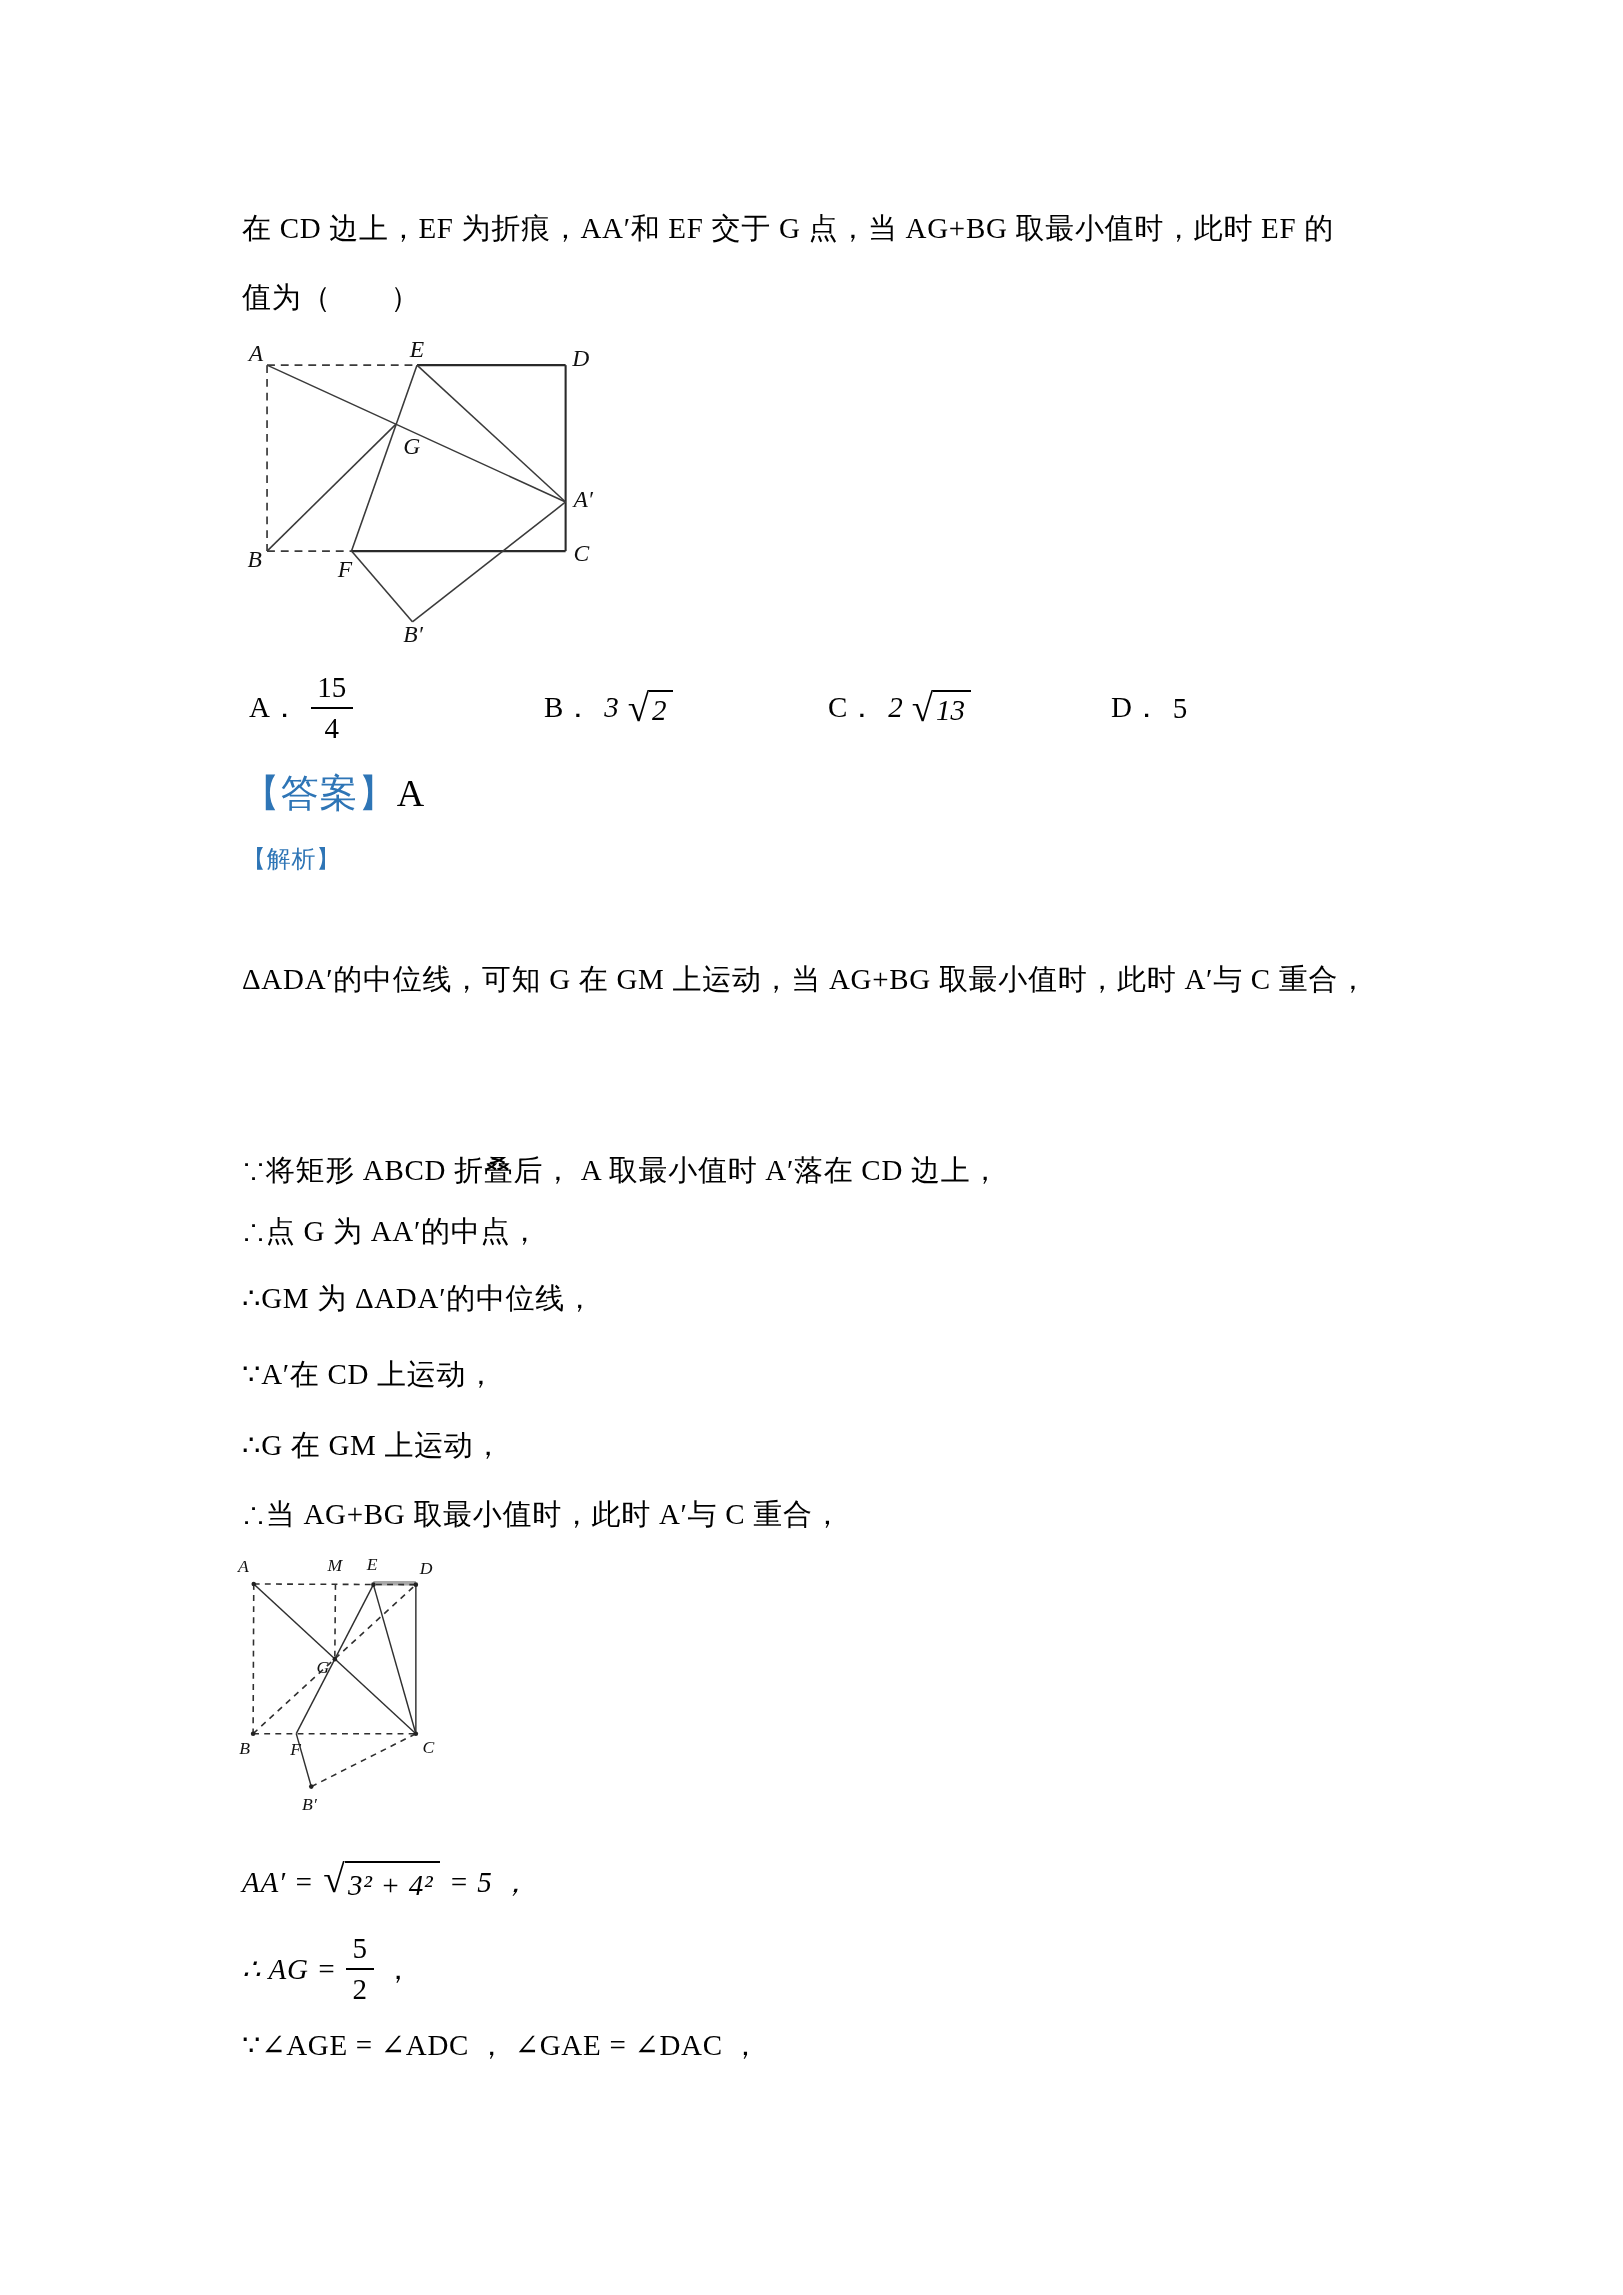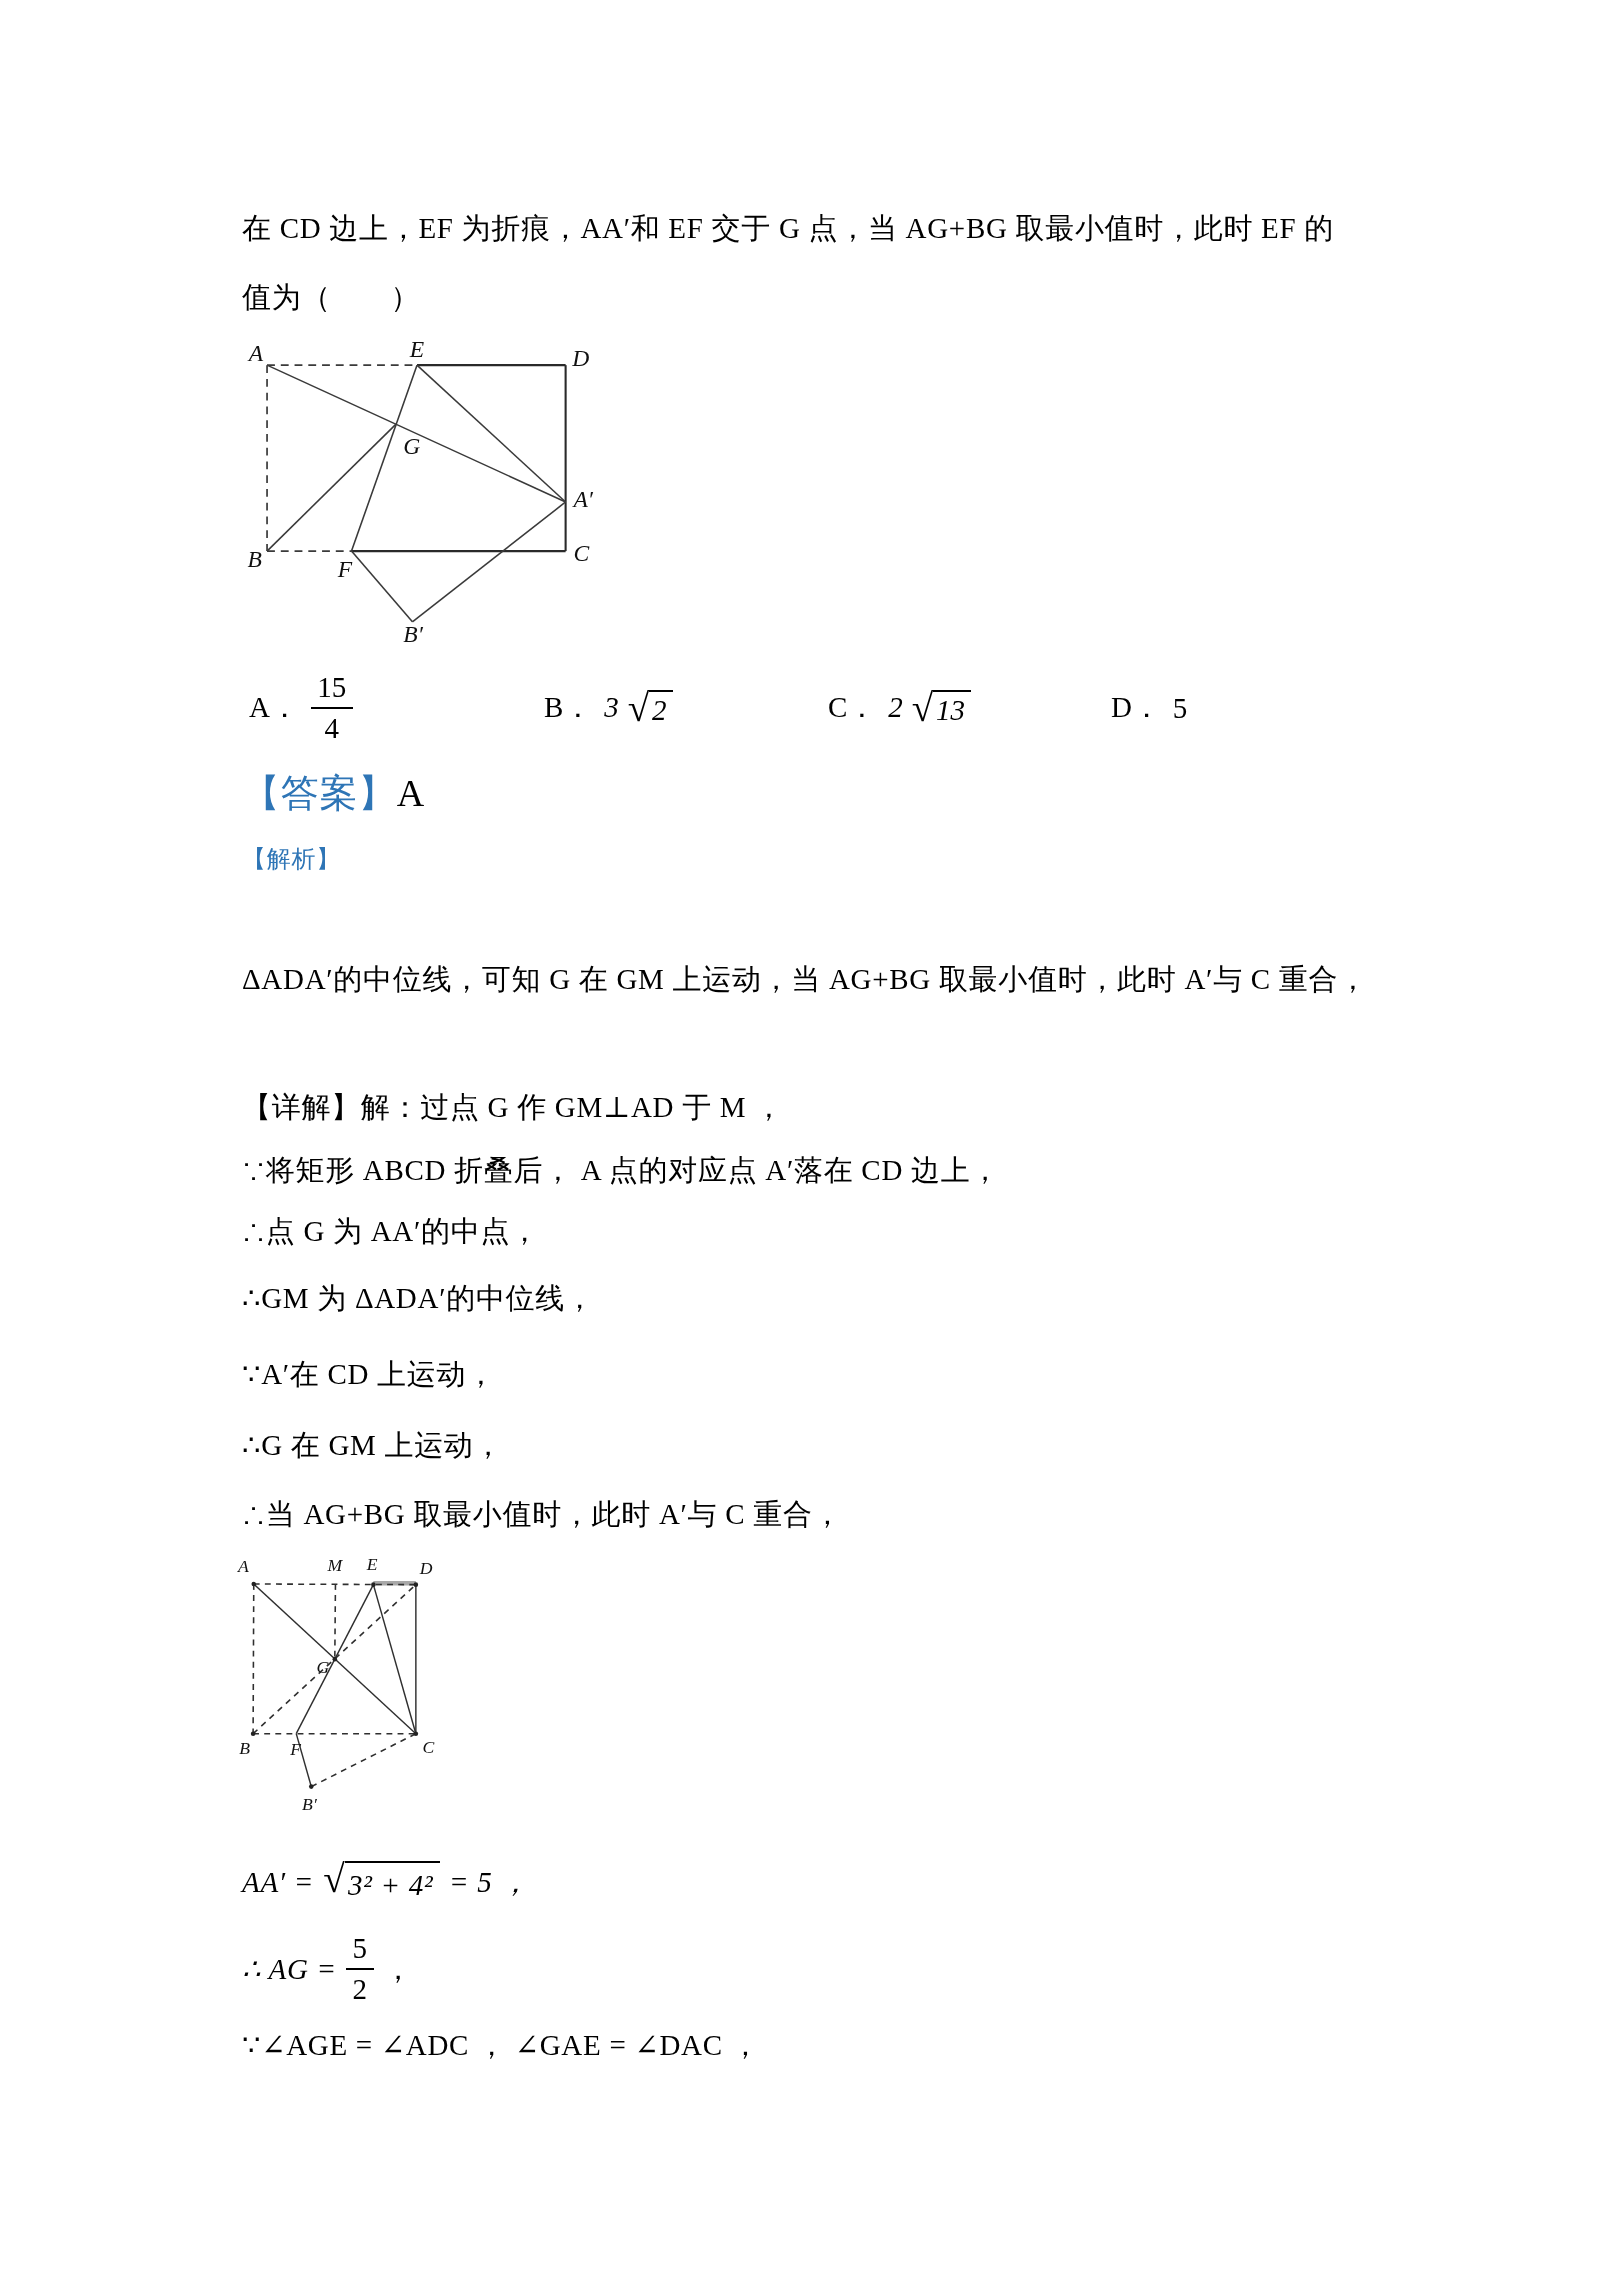--- a/index.html
+++ b/index.html
@@ -111,22 +111,21 @@
   </div>
 
   <div class="tline" style="top:774px;font-size:38px">
     <span class="blue">【答案】</span><span class="answer-val">A</span>
   </div>
 
   <div class="tline blue" style="top:840px;font-size:24px">【解析】</div>
 
   <div class="tline" style="top:960px">ΔADA′的中位线，可知 G 在 GM 上运动，当 AG+BG 取最小值时，此时 A′与 C 重合，</div>
 
-  <div class="tline" style="top:1088px">【详解】解：过点 G 作 GM⊥AD 于 M ，</div>
-  <div class="tline" style="top:1151px">∵将矩形 ABCD 折叠后， A 点的对应点 A′落在 CD 边上，</div>
+  <div class="tline" style="top:1151px">∵将矩形 ABCD 折叠后， A 取最小值时 A′落在 CD 边上，</div>
   <div class="tline" style="top:1212px">∴点 G 为 AA′的中点，</div>
   <div class="tline" style="top:1279px">∴GM 为 ΔADA′的中位线，</div>
   <div class="tline" style="top:1355px">∵A′在 CD 上运动，</div>
   <div class="tline" style="top:1426px">∴G 在 GM 上运动，</div>
   <div class="tline" style="top:1495px">∴当 AG+BG 取最小值时，此时 A′与 C 重合，</div>
 
   <svg style="position:absolute;left:234px;top:1550px" width="216" height="268" viewBox="0 0 330 410">
     <line x1="213" y1="51" x2="278" y2="51" stroke="#a8a8a8" stroke-width="7"></line>
     <g stroke="#2f2f2f" stroke-width="2.4" stroke-dasharray="9,8" fill="none">
       <line x1="30" y1="52" x2="278" y2="53"></line>

